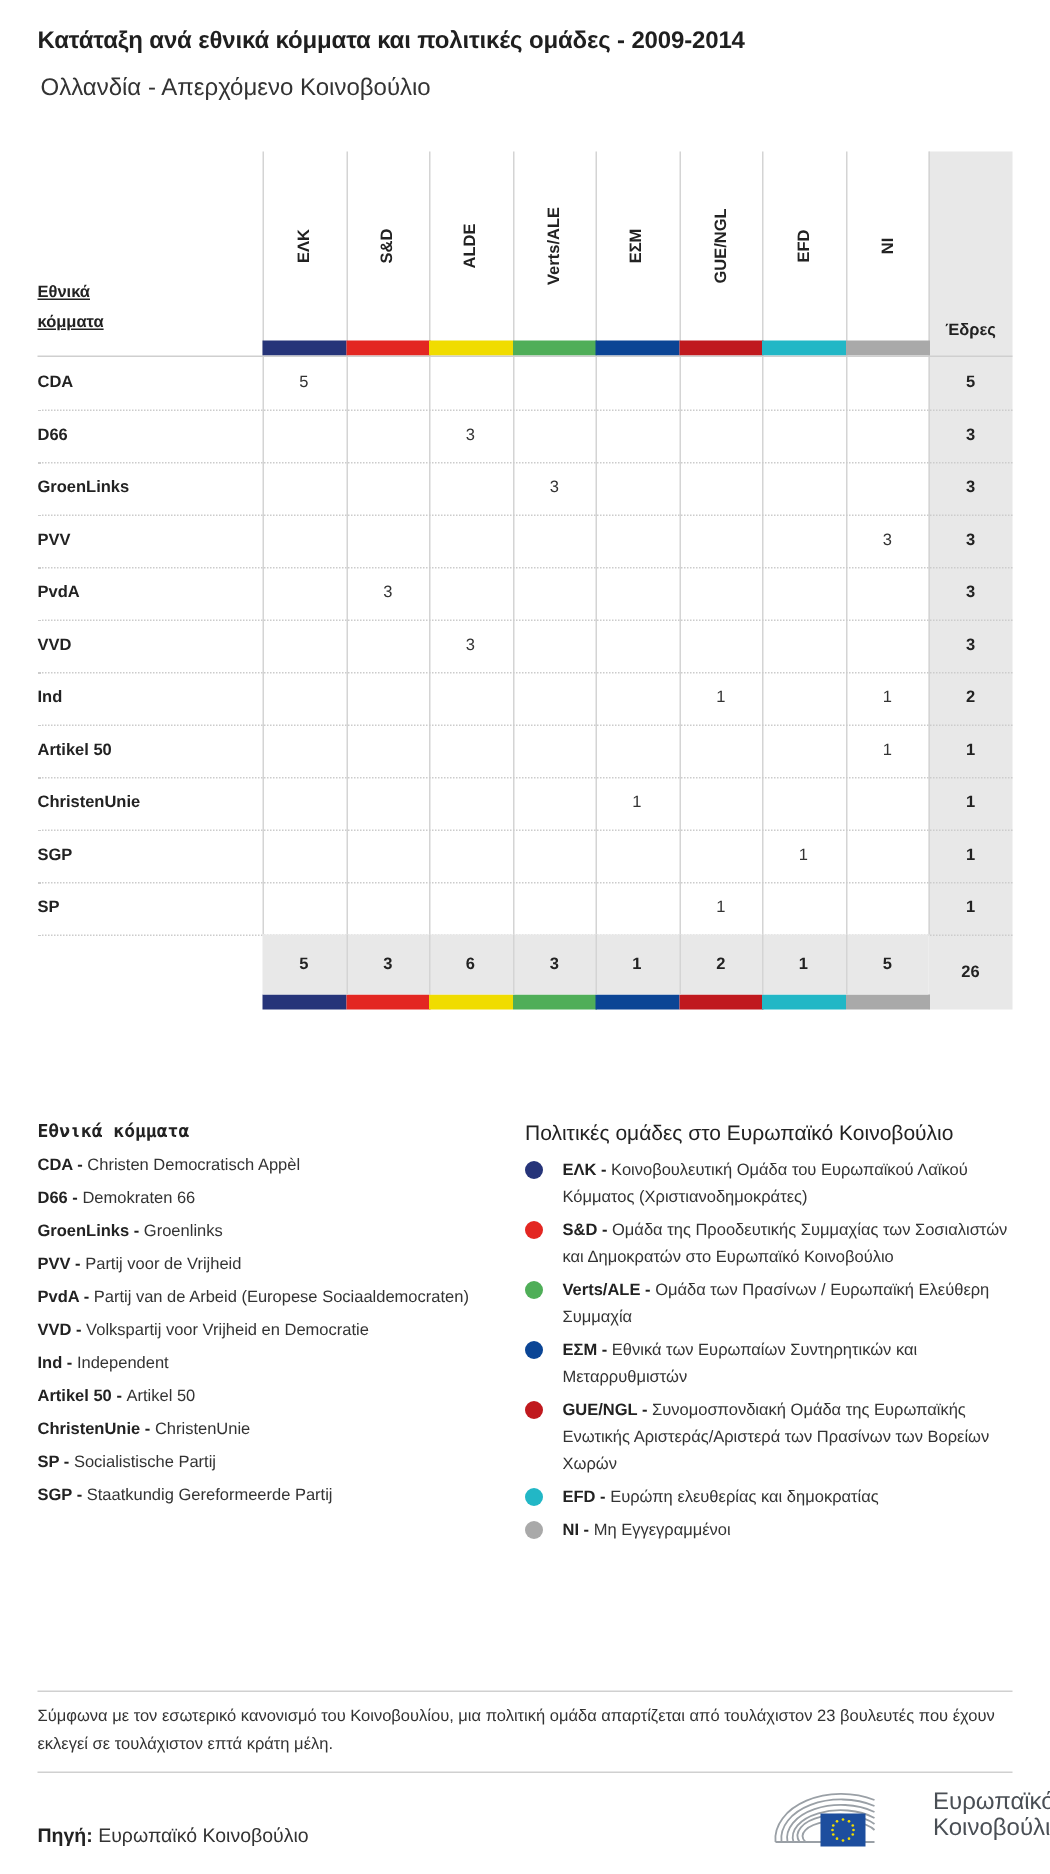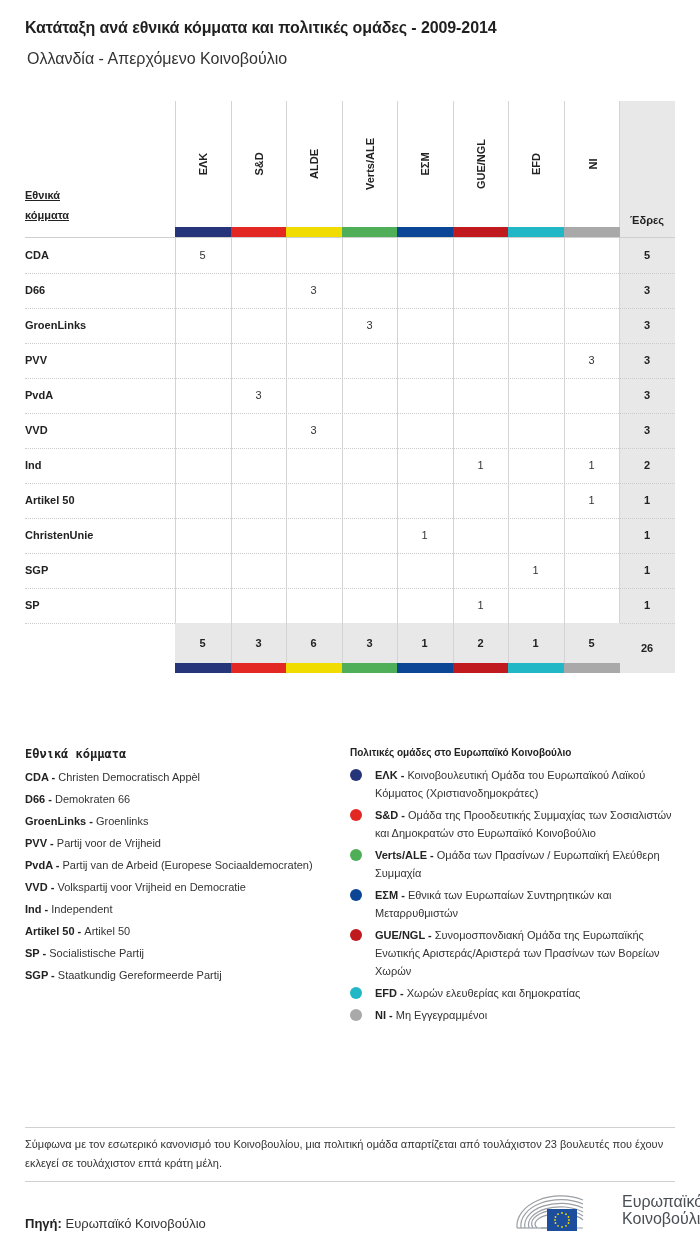--- a/index.html
+++ b/index.html
@@ -31,21 +31,21 @@
   .grand-total { position: absolute; left: 594px; top: 522px; width: 56px; height: 50px; line-height: 50px; text-align: center; font-size: 11px; font-weight: bold; color: #222; }
   .tot-line { position: absolute; top: 522px; width: 1px; height: 40px; background: #d4d4d4; }
 
   
   .leg-left { position: absolute; left: 25px; top: 747px; width: 300px; }
   .leg-left .lh { font-family: "DejaVu Sans Mono", monospace; font-size: 12px; font-weight: bold; color: #222; margin-bottom: 7px; }
   .leg-left .li { font-size: 11px; color: #333; line-height: 18px; margin-bottom: 4px; }
   .leg-left .li b { color: #222; }
 
   .leg-right { position: absolute; left: 350px; top: 747px; width: 330px; }
-  .leg-right .lh { font-size: 10px; font-weight: bold; color: #222; margin-bottom: 8px; }
+  .leg-right .lh { font-size: 14px; font-weight: normal; color: #222; margin-bottom: 8px; }
   .leg-right .gi { position: relative; padding-left: 25px; font-size: 11px; color: #333; line-height: 18px; margin-bottom: 4px; }
   .leg-right .gi b { color: #222; }
   .leg-right .dot { position: absolute; left: 0; top: 3px; width: 12px; height: 12px; border-radius: 50%; }
 
   .hr { position: absolute; left: 25px; width: 650px; height: 1px; background: #d0d0d0; }
   .note { position: absolute; left: 25px; top: 1135px; width: 640px; font-size: 11px; color: #333; line-height: 19px; }
   .source { position: absolute; left: 25px; top: 1216px; font-size: 13px; color: #333; }
   .source b { color: #222; }
 
   .logo { position: absolute; left: 513px; top: 1192px; width: 165px; height: 40px; }
@@ -285,34 +285,35 @@
   <div class="lh">Εθνικά κόμματα</div>
   <div id="partyList">
       <div class="li"><b>CDA</b><b> - </b><span>Christen Democratisch Appèl</span></div>
       <div class="li"><b>D66</b><b> - </b><span>Demokraten 66</span></div>
       <div class="li"><b>GroenLinks</b><b> - </b><span>Groenlinks</span></div>
       <div class="li"><b>PVV</b><b> - </b><span>Partij voor de Vrijheid</span></div>
       <div class="li"><b>PvdA</b><b> - </b><span>Partij van de Arbeid (Europese Sociaaldemocraten)</span></div>
       <div class="li"><b>VVD</b><b> - </b><span>Volkspartij voor Vrijheid en Democratie</span></div>
       <div class="li"><b>Ind</b><b> - </b><span>Independent</span></div>
       <div class="li"><b>Artikel 50</b><b> - </b><span>Artikel 50</span></div>
+      <div class="li"><b>ChristenUnie</b><b> - </b><span>ChristenUnie</span></div>
       <div class="li"><b>SP</b><b> - </b><span>Socialistische Partij</span></div>
       <div class="li"><b>SGP</b><b> - </b><span>Staatkundig Gereformeerde Partij</span></div>
     </div>
 </div>
 
 <div class="leg-right">
   <div class="lh">Πολιτικές ομάδες στο Ευρωπαϊκό Κοινοβούλιο</div>
   <div id="groupList">
       <div class="gi"><span class="dot" style="background:#263479"></span><b>ΕΛΚ</b><b> - </b><span>Κοινοβουλευτική Ομάδα του Ευρωπαϊκού Λαϊκού Κόμματος (Χριστιανοδημοκράτες)</span></div>
       <div class="gi"><span class="dot" style="background:#e32722"></span><b>S&amp;D</b><b> - </b><span>Ομάδα της Προοδευτικής Συμμαχίας των Σοσιαλιστών και Δημοκρατών στο Ευρωπαϊκό Κοινοβούλιο</span></div>
       <div class="gi"><span class="dot" style="background:#4fae58"></span><b>Verts/ALE</b><b> - </b><span>Ομάδα των Πρασίνων / Ευρωπαϊκή Ελεύθερη Συμμαχία</span></div>
       <div class="gi"><span class="dot" style="background:#0b4595"></span><b>ΕΣΜ</b><b> - </b><span>Εθνικά των Ευρωπαίων Συντηρητικών και Μεταρρυθμιστών</span></div>
       <div class="gi"><span class="dot" style="background:#c0191e"></span><b>GUE/NGL</b><b> - </b><span>Συνομοσπονδιακή Ομάδα της Ευρωπαϊκής Ενωτικής Αριστεράς/Αριστερά των Πρασίνων των Βορείων Χωρών</span></div>
-      <div class="gi"><span class="dot" style="background:#22b7c6"></span><b>EFD</b><b> - </b><span>Χωρών ελευθερίας και δημοκρατίας</span></div>
+      <div class="gi"><span class="dot" style="background:#22b7c6"></span><b>EFD</b><b> - </b><span>Ευρώπη ελευθερίας και δημοκρατίας</span></div>
       <div class="gi"><span class="dot" style="background:#a9a9a9"></span><b>NI</b><b> - </b><span>Μη Εγγεγραμμένοι</span></div>
     </div>
 </div>
 
 <div class="hr" style="top:1127px;"></div>
 <div class="note">Σύμφωνα με τον εσωτερικό κανονισμό του Κοινοβουλίου, μια πολιτική ομάδα απαρτίζεται από τουλάχιστον 23 βουλευτές που έχουν εκλεγεί σε τουλάχιστον επτά κράτη μέλη.</div>
 <div class="hr" style="top:1181px;"></div>
 
 <div class="source">
   <b>Πηγή:</b>

